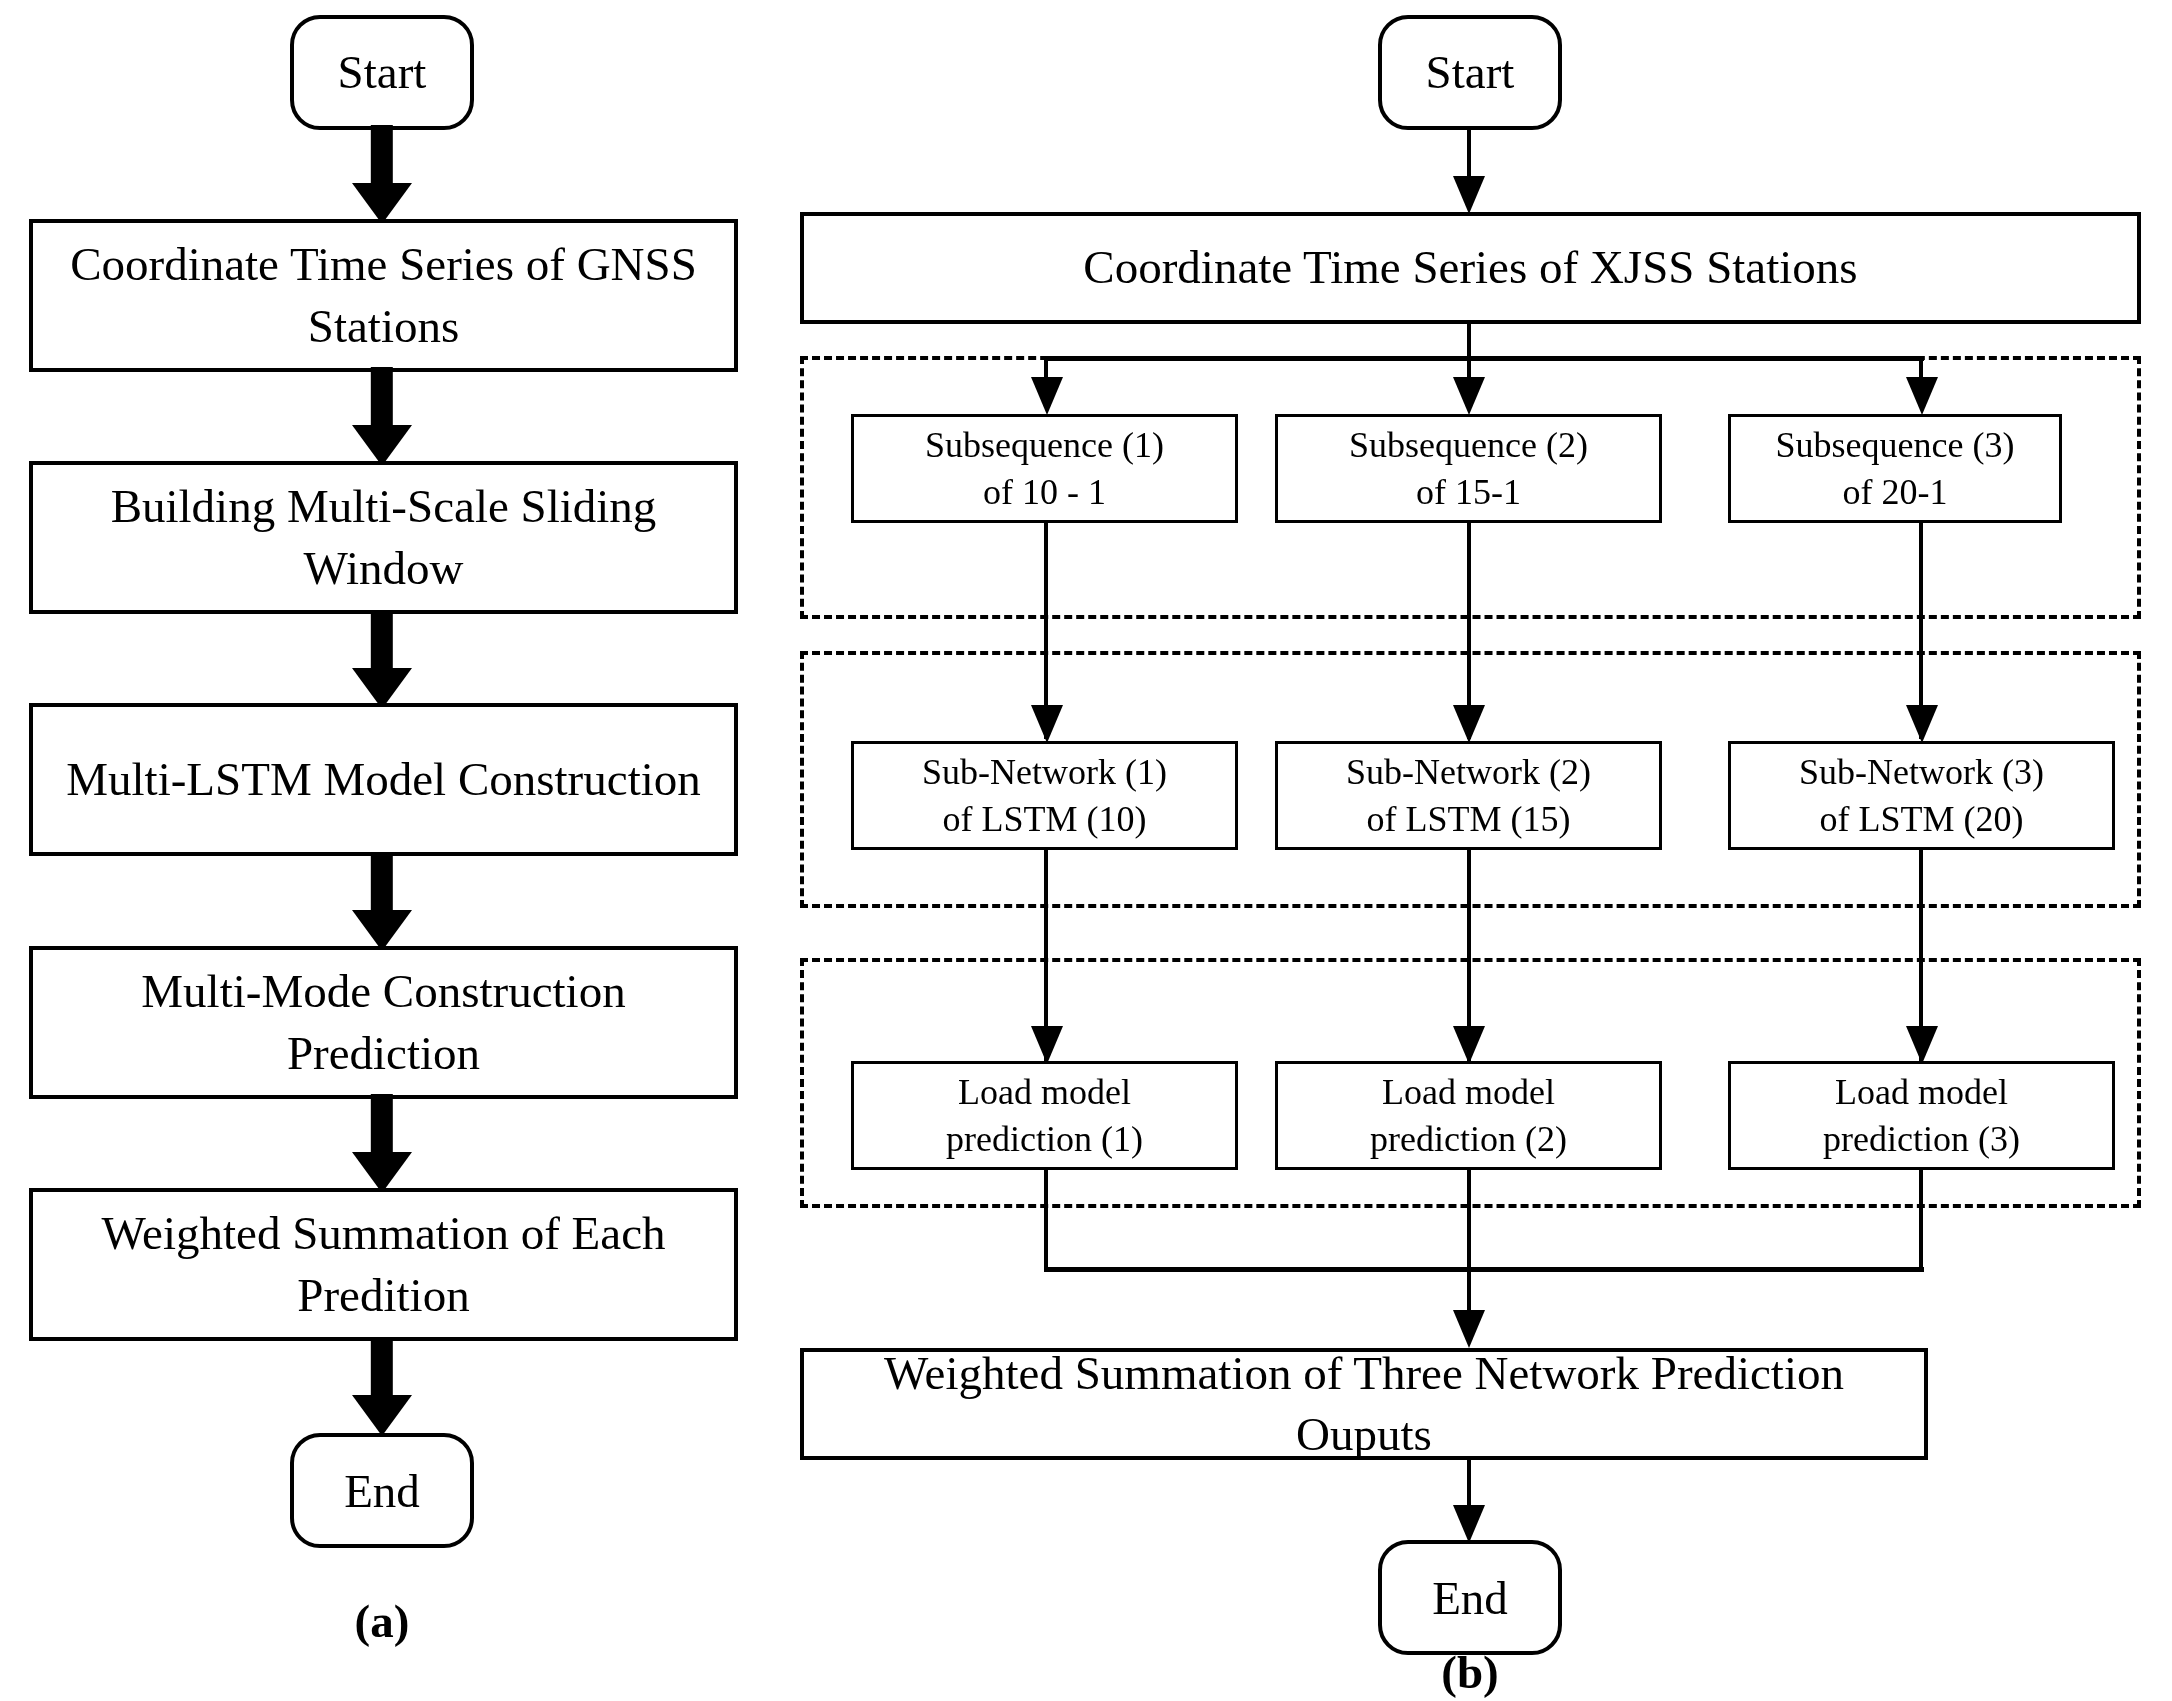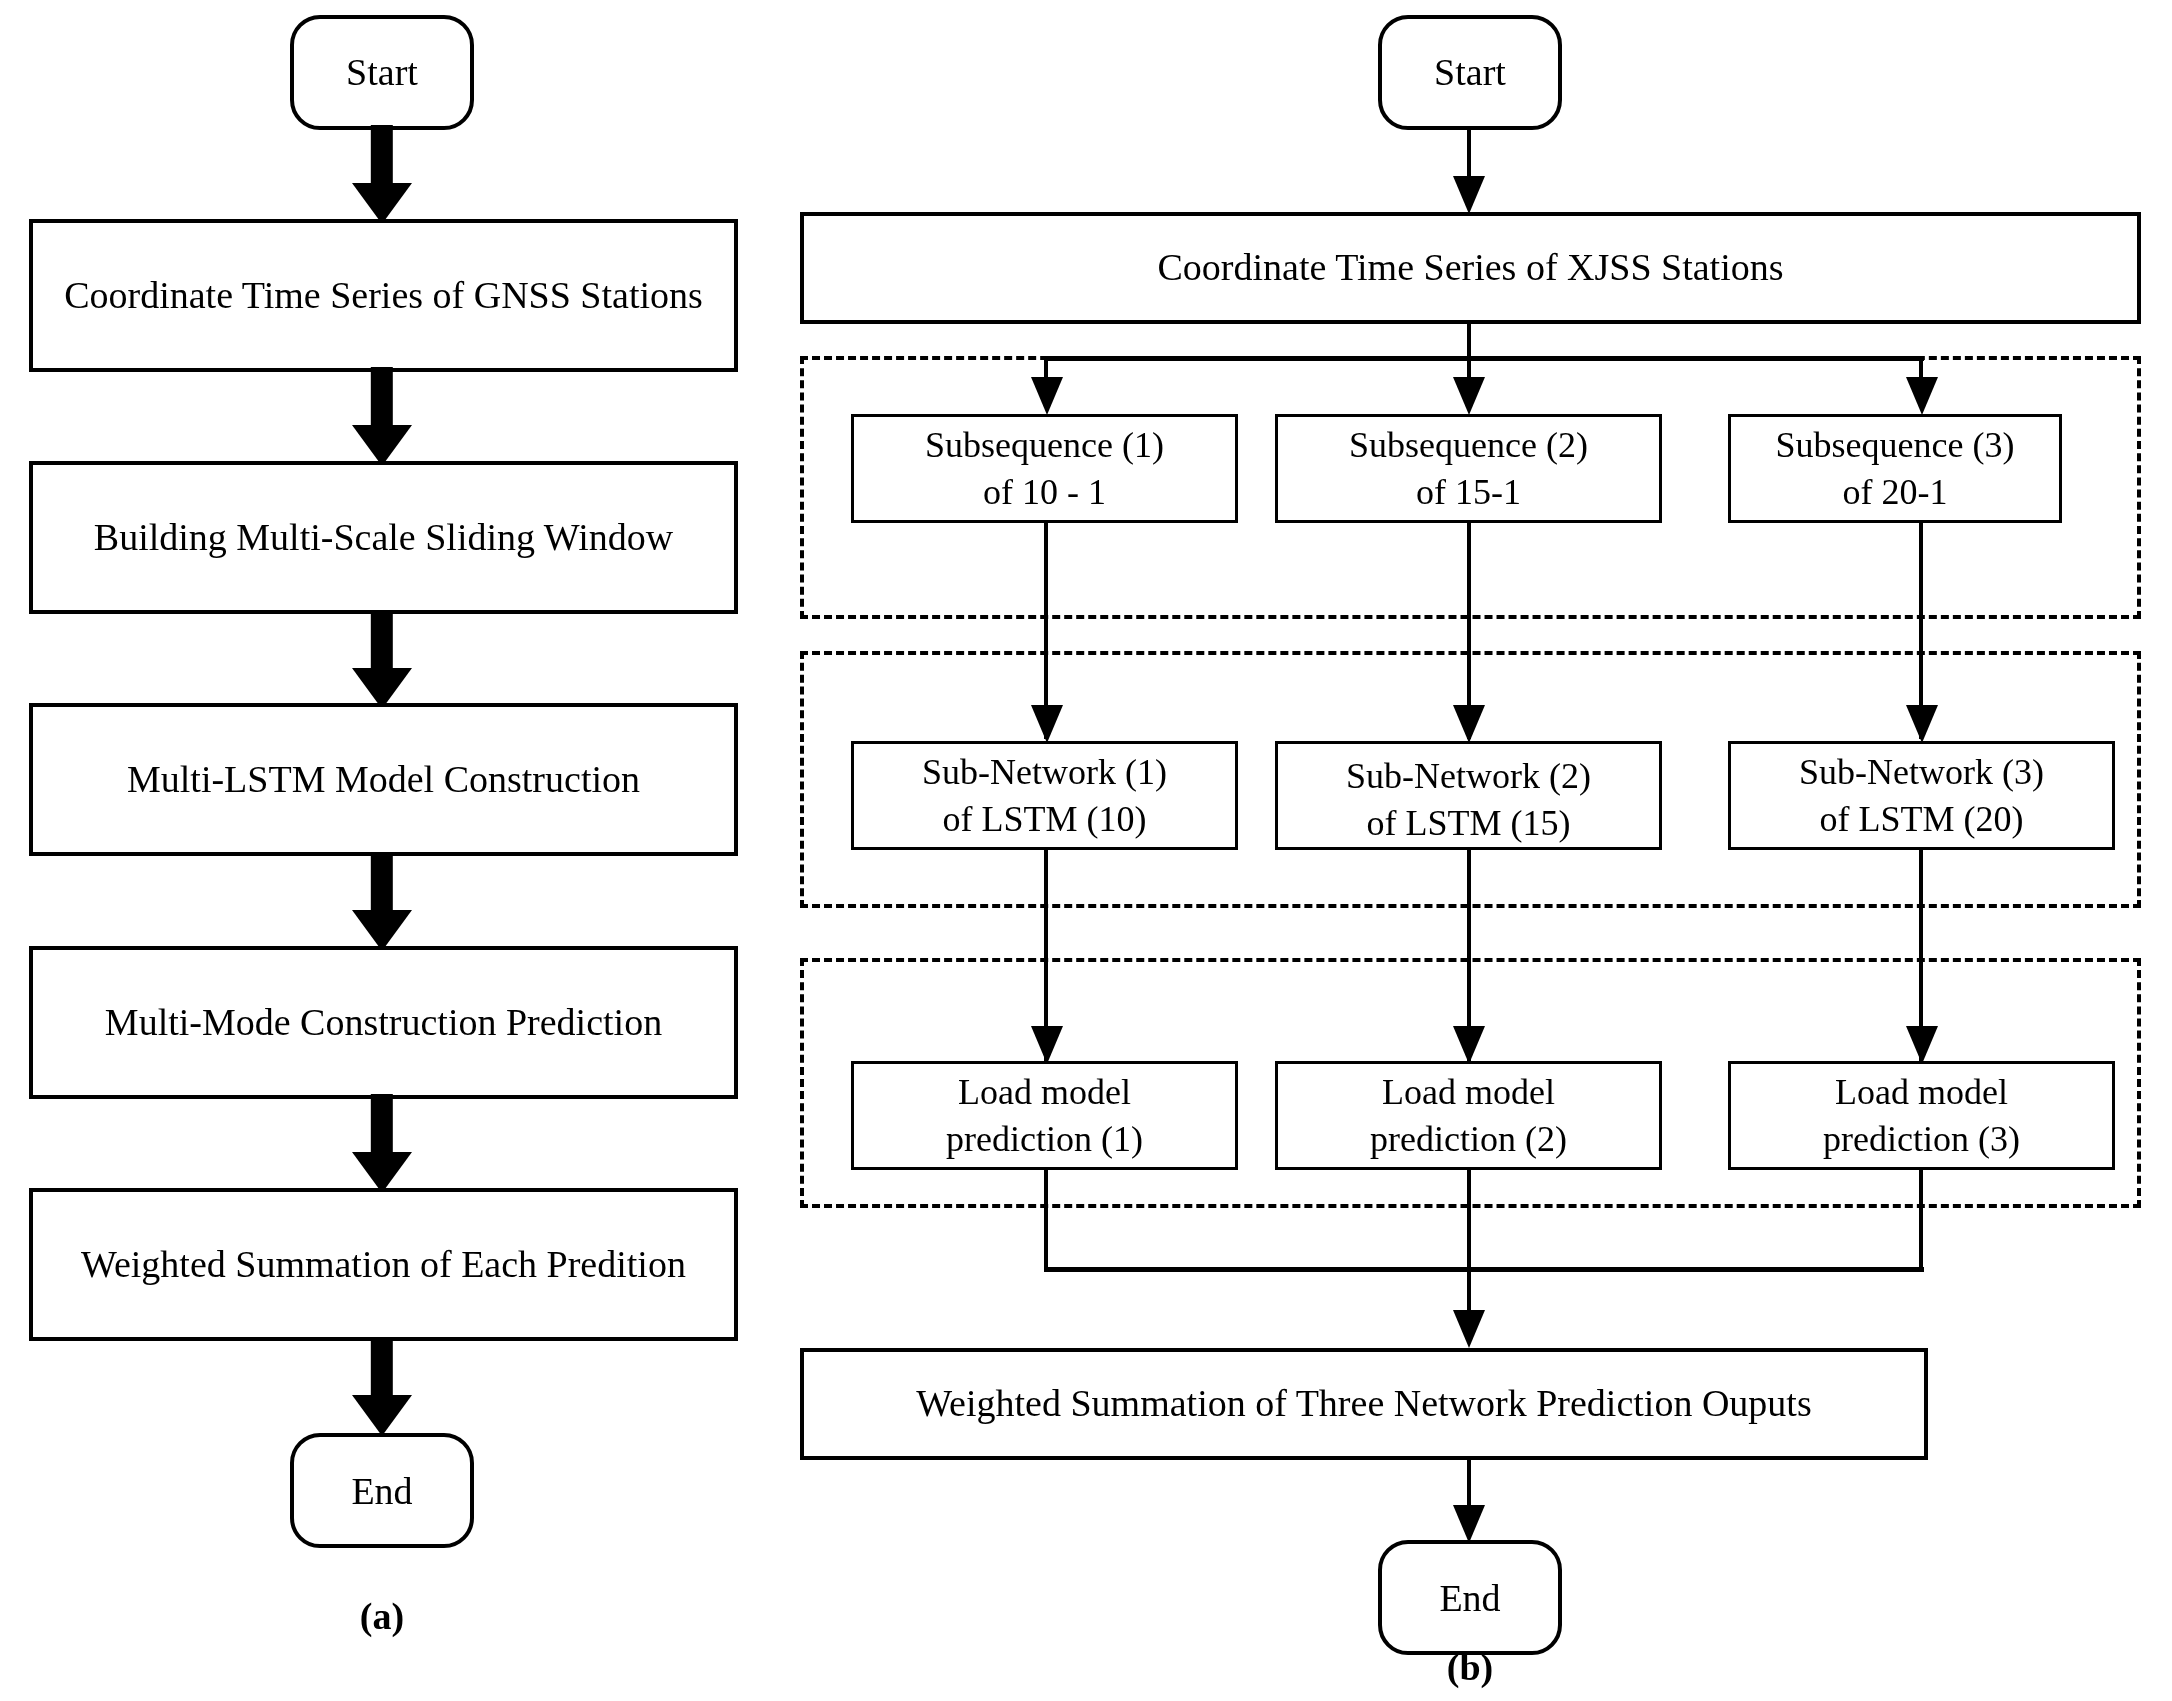--- a/index.html
+++ b/index.html
@@ -91,21 +91,21 @@
     border-right: 30px solid transparent;
     border-top: 41px solid #000000;
   }
 
   .caption {
     position: absolute;
     text-align: center;
     font-weight: bold;
   }
 
-  .fs-big   { font-size: 38px; }
+  .fs-big   { font-size: 47px; }
   .fs-mid   { font-size: 36px; }
 </style>
 </head>
 <body>
 
 <div id="canvas">
 
   <div class="terminal fs-big" style="left:290px; top:14.5px; width:184px; height:115px;">
     <span>Start</span>
   </div>
@@ -213,21 +213,21 @@
 
   <div class="vline" style="left:1919px; top:522px; width:4px; height:217px;"></div>
   <div class="tri" style="left:1906px; top:705px; border-left-width:16px; border-right-width:16px; border-top-width:38px;"></div>
 
   <div class="dashgroup" style="left:800px; top:651px; width:1341px; height:257px;"></div>
 
   <div class="node thin fs-mid" style="left:851px; top:741px; width:387px; height:109px;">
     <span>Sub-Network (1)
 of LSTM (10)</span>
   </div>
-  <div class="node thin fs-mid" style="left:1275px; top:741px; width:387px; height:109px;align-items:flex-end;">
+  <div class="node thin fs-mid" style="left:1275px; top:741px; width:387px; height:109px;">
     <span>Sub-Network (2)
 of LSTM (15)</span>
   </div>
   <div class="node thin fs-mid" style="left:1728px; top:741px; width:387px; height:109px;">
     <span>Sub-Network (3)
 of LSTM (20)</span>
   </div>
 
   <div class="vline" style="left:1044px; top:850px; width:4px; height:211px;"></div>
   <div class="tri" style="left:1031px; top:1026px; border-left-width:16px; border-right-width:16px; border-top-width:38px;"></div>

